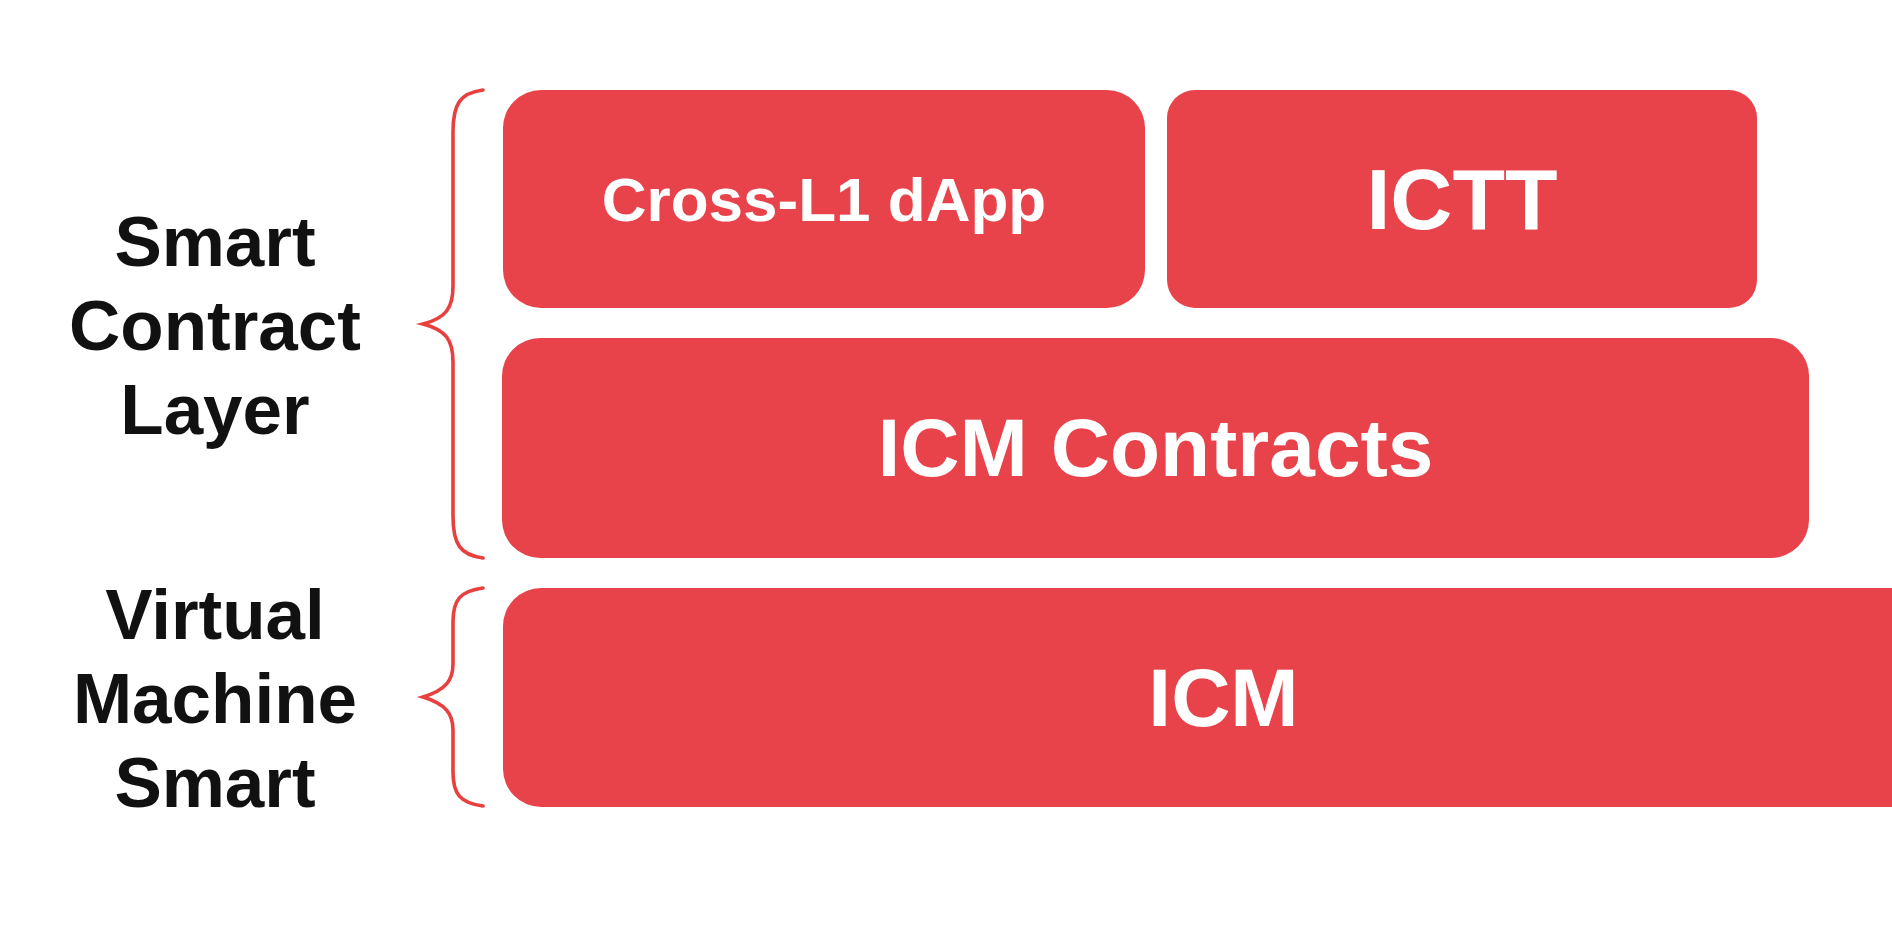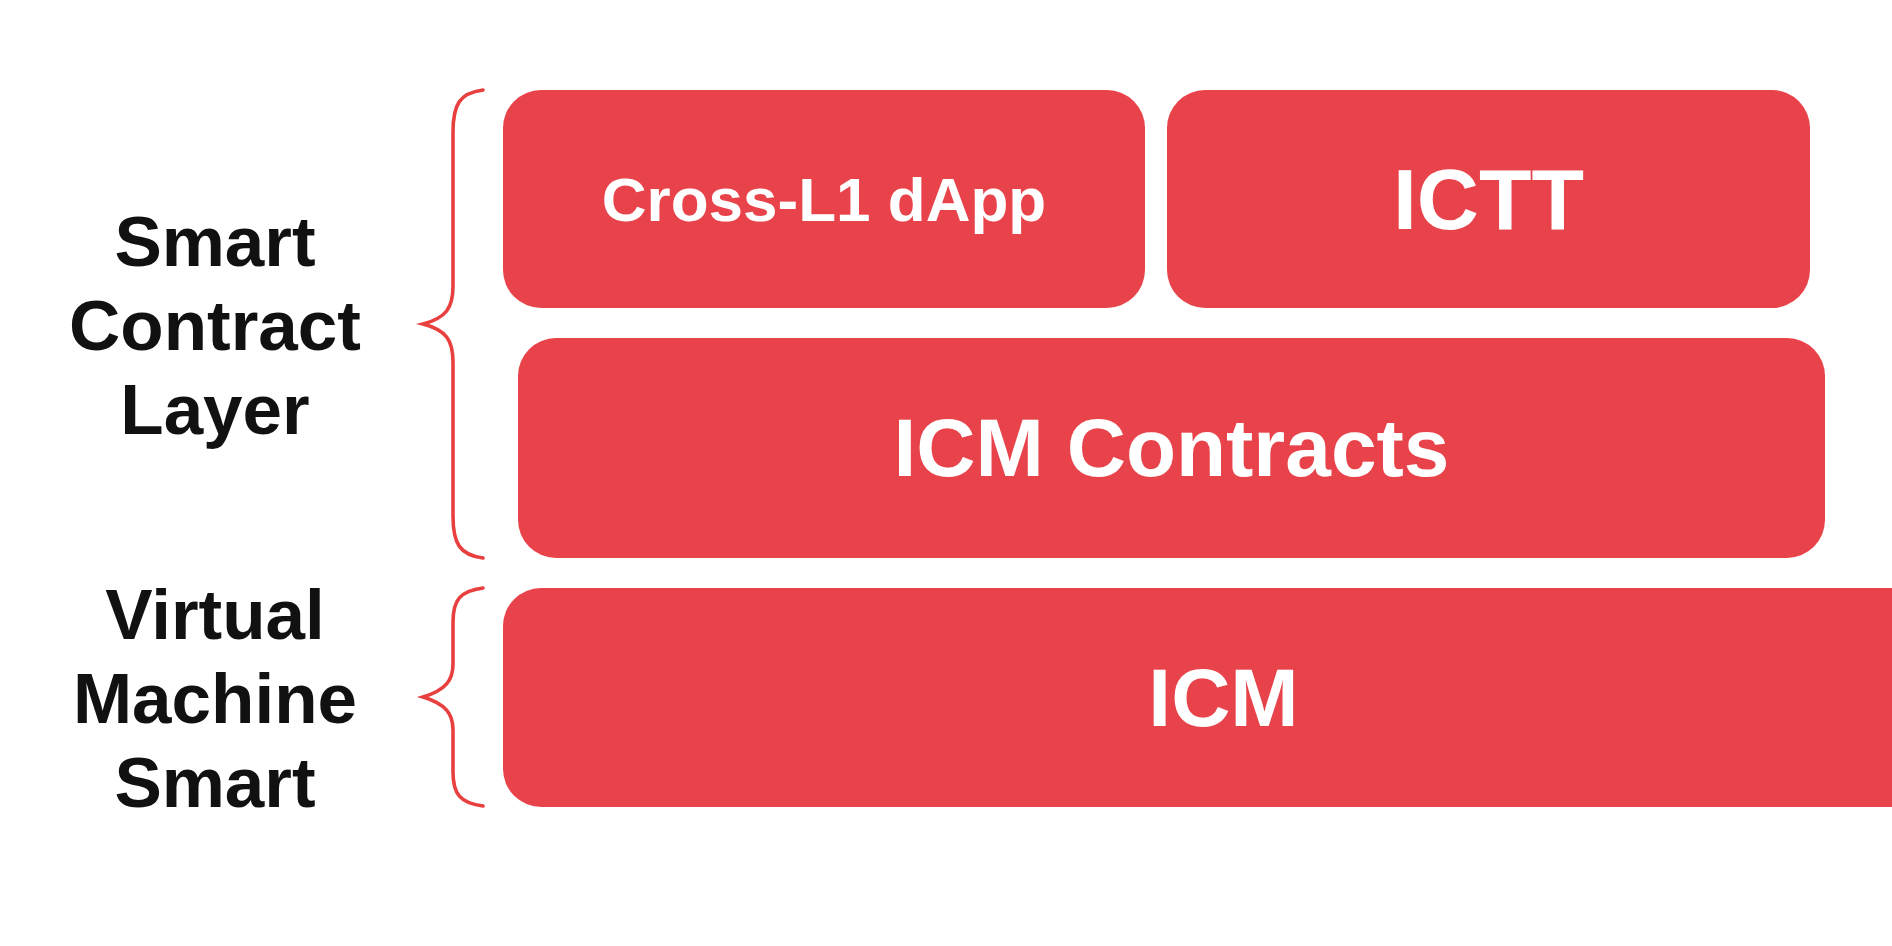--- a/index.html
+++ b/index.html
@@ -48,22 +48,22 @@
     border-radius: 38px;
     display: flex;
     align-items: center;
     justify-content: center;
     color: #ffffff;
     font-weight: bold;
     letter-spacing: 0;
     text-align: center;
   }
   #box-dapp          { left: 503px;  top: 90px;  width: 642px;  height: 218px; font-size: 62px; }
-  #box-ictt          { left: 1167px; top: 90px;  width: 643px;  height: 218px; font-size: 86px; }
-  #box-icm-contracts { left: 518px;  top: 338px; width: 1307px; height: 220px; font-size: 82px; }
+  #box-ictt          { left: 1167px; top: 90px;  width: 590px;  height: 218px; font-size: 86px; border-radius: 28px; }
+  #box-icm-contracts { left: 502px;  top: 338px; width: 1307px; height: 220px; font-size: 82px; }
   #box-icm           { left: 503px;  top: 588px; width: 1441px; height: 219px; font-size: 82px; }
 </style>
 </head>
 <body>
 
 <div class="canvas">
 
   <div class="layer-label" id="label-smart">Smart
 Contract
 Layer</div>

